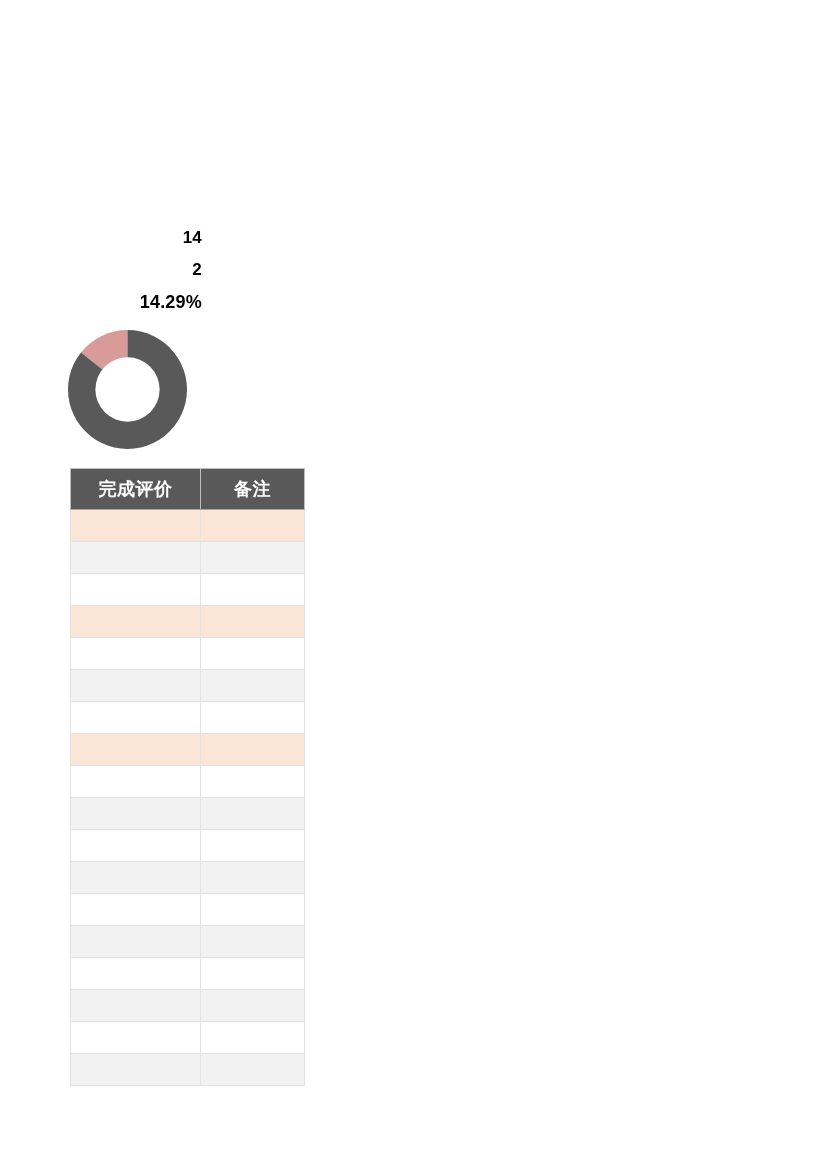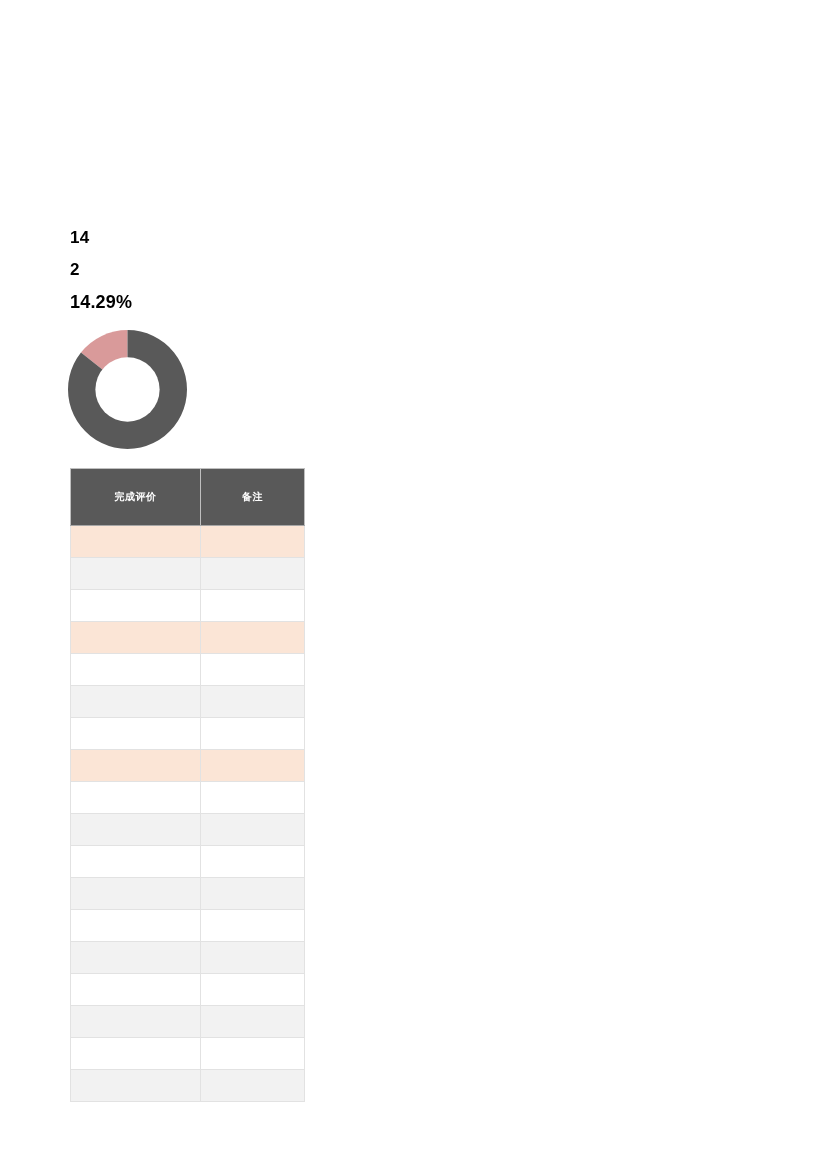--- a/index.html
+++ b/index.html
@@ -23,21 +23,21 @@
     width: 827px;
     height: 1170px;
   }
 
   
   .stats {
     position: absolute;
     left: 70px;
     top: 222px;
     width: 132px;
-    text-align: left;
+    text-align: right;
   }
   .stat-value {
     font-size: 17px;
     font-weight: bold;
     color: #000000;
     line-height: 32px;
     letter-spacing: 0.2px;
     white-space: nowrap;
   }
   .stat-value.pct {
@@ -69,24 +69,24 @@
     border-collapse: collapse;
     table-layout: fixed;
     width: 234px;
   }
   table.data-table col.col-eval { width: 130px; }
   table.data-table col.col-note { width: 104px; }
 
   table.data-table thead th {
     background: #595959;
     color: #FFFFFF;
-    font-size: 10px;
+    font-size: 18px;
     font-weight: bold;
     height: 32px;
-    padding: 12px;
+    padding: 4px;
     text-align: center;
     vertical-align: middle;
     border: 1px solid #BFBFBF;
     border-bottom: 1px solid #A6A6A6;
     letter-spacing: 0.5px;
   }
 
   table.data-table tbody td {
     height: 31px;
     padding: 0 4px;

